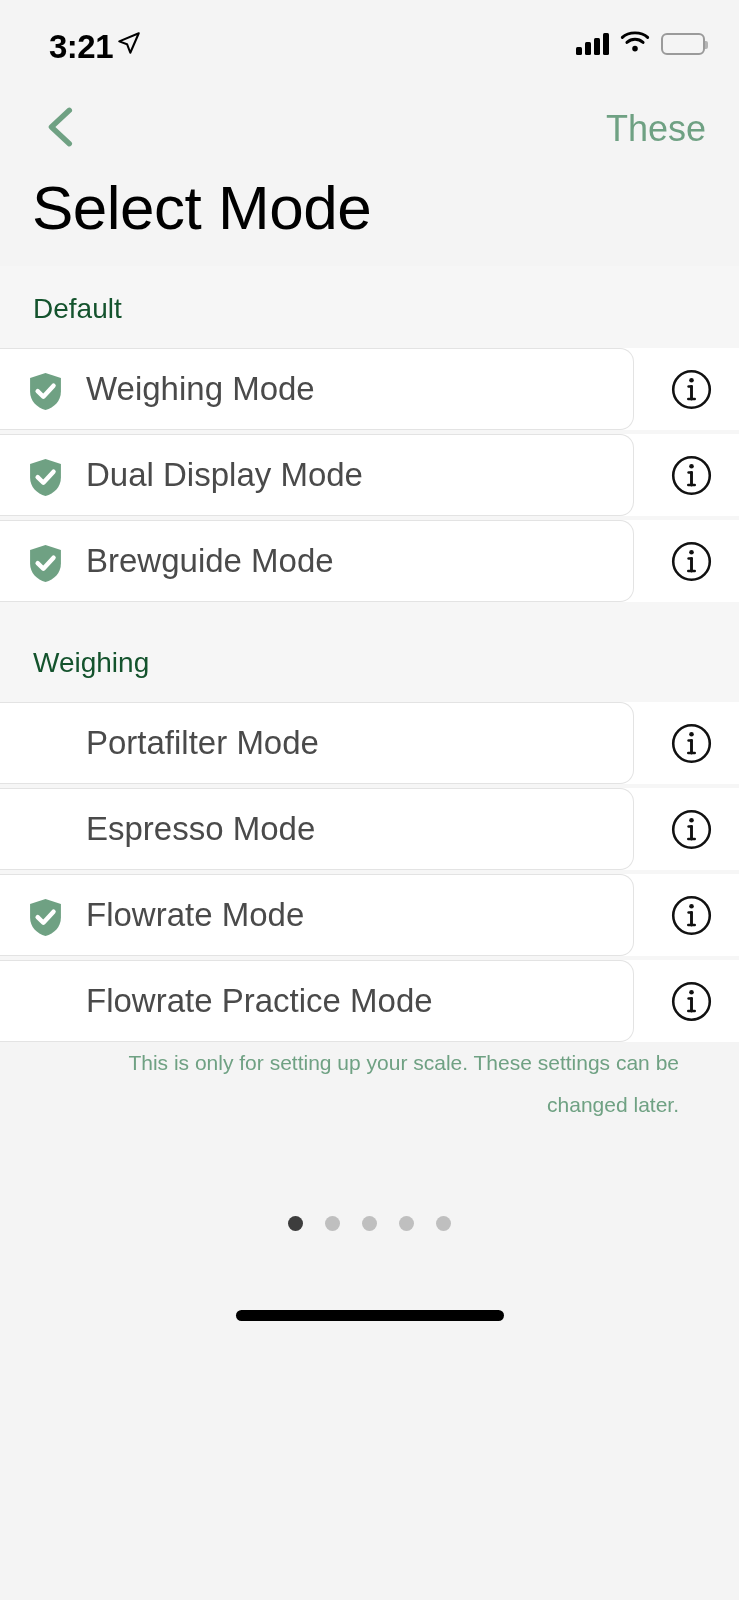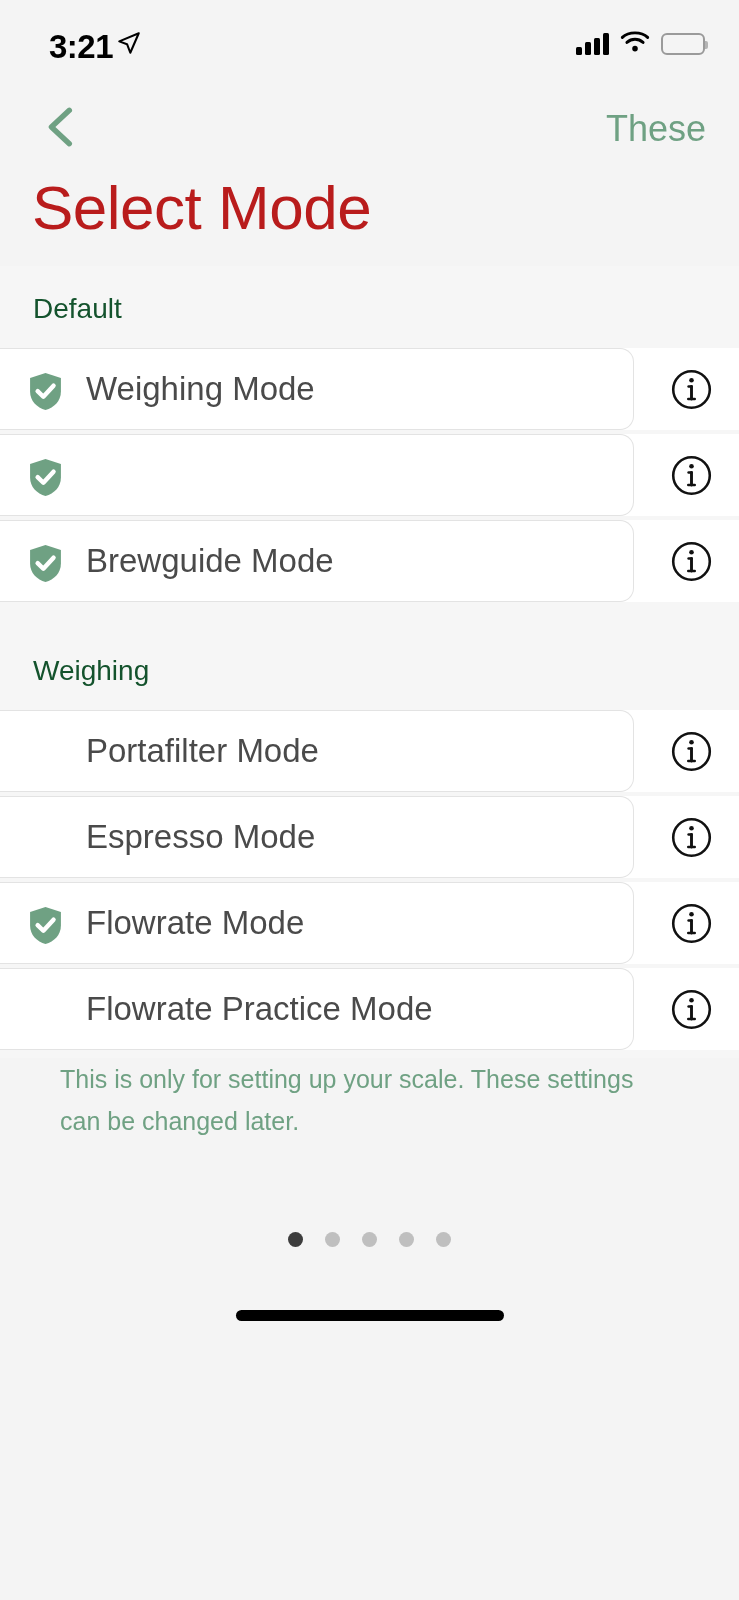--- a/index.html
+++ b/index.html
@@ -131,21 +131,21 @@
   .title-wrap {
     flex: 0 0 96px;
     background: #f4f4f4;
     position: relative;
   }
   .page-title {
     position: absolute;
     left: 32px;
     top: -4px;
     font-size: 62px;
-    color: #b91c1c;
+    color: #000000;
     font-weight: normal;
     letter-spacing: -0.5px;
     line-height: 84px;
     white-space: nowrap;
   }
 
   
   .section {
     background: #f6f6f6;
   }
@@ -162,21 +162,21 @@
   }
   .row {
     position: relative;
     height: 82px;
     display: flex;
     align-items: center;
     background: #ffffff;
     margin-bottom: 4px;
     cursor: pointer;
   }
-  .row:last-child { margin-bottom: 8px; }
+  .row:last-child { margin-bottom: 0; }
 
   .row-card {
     position: absolute;
     left: 0;
     top: 0;
     width: 634px;
     height: 82px;
     background: #ffffff;
     border: 1px solid #e3e3e3;
     border-left: none;
@@ -214,22 +214,22 @@
     cursor: pointer;
   }
 
   .gap {
     height: 18px;
     background: #f6f6f6;
   }
 
   
   .footer-note {
-    text-align: left;
-    font-size: 25px;
+    text-align: right;
+    font-size: 21px;
     line-height: 42px;
     color: #6fa183;
     padding: 0 60px;
   }
 
   .dots {
     margin-top: 90px;
     display: flex;
     justify-content: center;
     gap: 22px;
@@ -329,20 +329,21 @@
       </div>
 
       <div class="row">
         <div class="row-card"></div>
         <span class="row-badge">
           <svg viewBox="0 0 24 26" width="37" height="41">
             <path d="M12 1 L22 4.2 V13 C22 19.2 17.6 23.4 12 25 C6.4 23.4 2 19.2 2 13 V4.2 Z" fill="#6fa183"></path>
             <path d="M6.9 12.8 L10.6 16.4 L17.2 9.2" fill="none" stroke="#ffffff" stroke-width="2.9" stroke-linecap="round" stroke-linejoin="round"></path>
           </svg>
         </span>
+        <span class="row-label">Dual Display Mode</span>
         <span class="row-info">
           <svg viewBox="0 0 24 24" width="41" height="41">
             <circle cx="12" cy="12" r="10.7" fill="none" stroke="#111" stroke-width="1.5"></circle>
             <circle cx="12" cy="6.6" r="1.35" fill="#111"></circle>
             <path d="M12 10.2 V17.6" stroke="#111" stroke-width="1.7" stroke-linecap="round"></path>
             <path d="M10.3 10.2 H12" stroke="#111" stroke-width="1.5" stroke-linecap="round"></path>
             <path d="M10.1 17.6 H13.9" stroke="#111" stroke-width="1.5" stroke-linecap="round"></path>
           </svg>
         </span>
       </div>

